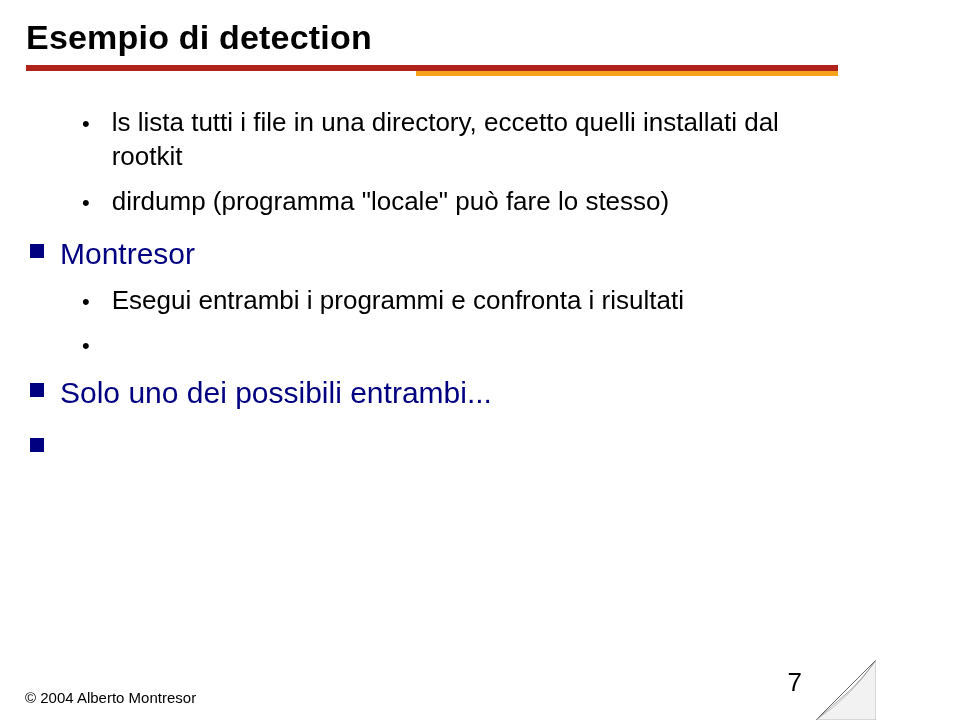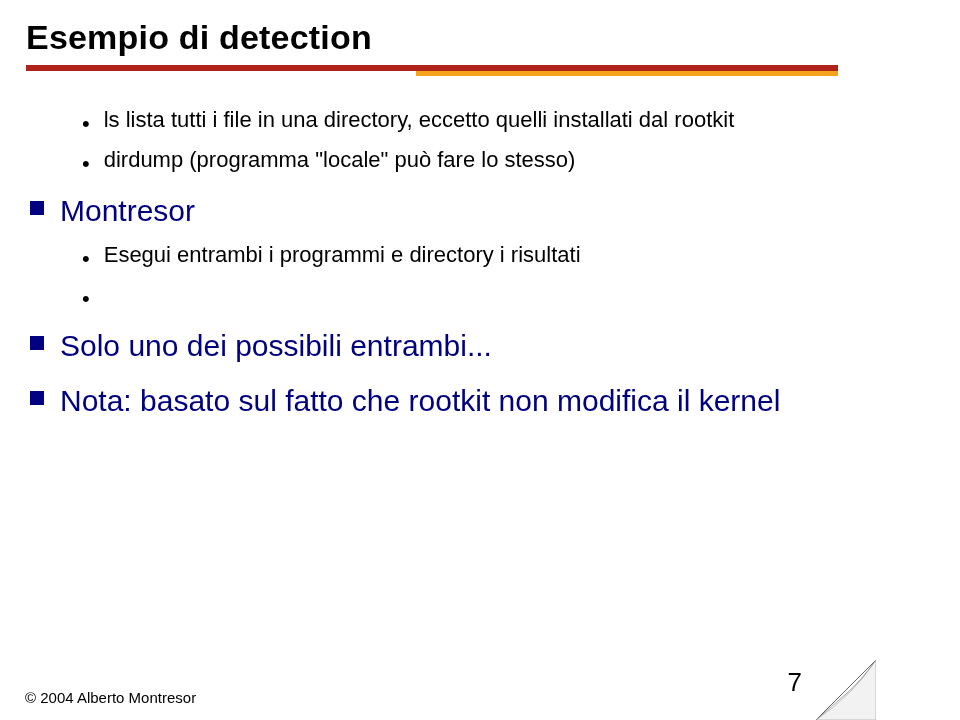--- a/index.html
+++ b/index.html
@@ -81,22 +81,23 @@
   .lvl2 .bullet-dot {
     font-size: 22px;
     line-height: 1;
     color: #000;
     margin-top: 8px;
     margin-right: 14px;
     flex: 0 0 auto;
   }
   .lvl2 .lvl2-text {
     color: #000;
-    font-size: 22px;
+    font-size: 26px;
     line-height: 1.32;
+    margin-left: 8px;
   }
   .footer {
     position: absolute;
     left: 25px;
     bottom: 14px;
     font-size: 15px;
     color: #000;
   }
   .pagenum {
     position: absolute;
@@ -139,38 +140,37 @@
       </div>
     </div>
 
     <div class="lvl1-group">
       <div class="lvl1">
         <div class="bullet-sq"></div>
         <div class="lvl1-text">Montresor</div>
       </div>
       <div class="lvl2">
         <div class="bullet-dot">•</div>
-        <div class="lvl2-text">Esegui entrambi i programmi e directory i risultati</div>
+        <div class="lvl2-text">Esegui entrambi i programmi e confronta i risultati</div>
       </div>
       <div class="lvl2">
         <div class="bullet-dot">•</div>
       </div>
     </div>
 
     <div class="lvl1-group">
       <div class="lvl1">
         <div class="bullet-sq"></div>
         <div class="lvl1-text">Solo uno dei possibili entrambi...</div>
       </div>
     </div>
 
     <div class="lvl1-group">
       <div class="lvl1">
         <div class="bullet-sq"></div>
-        <div class="lvl1-text">Nota: basato sul fatto che rootkit non modifica il kernel</div>
       </div>
     </div>
 
   </div>
 
   <div class="footer">© 2004 Alberto Montresor</div>
   <div class="pagenum">7</div>
 
   <div class="pagecurl">
     <svg width="64" height="60" viewBox="0 0 64 60">

